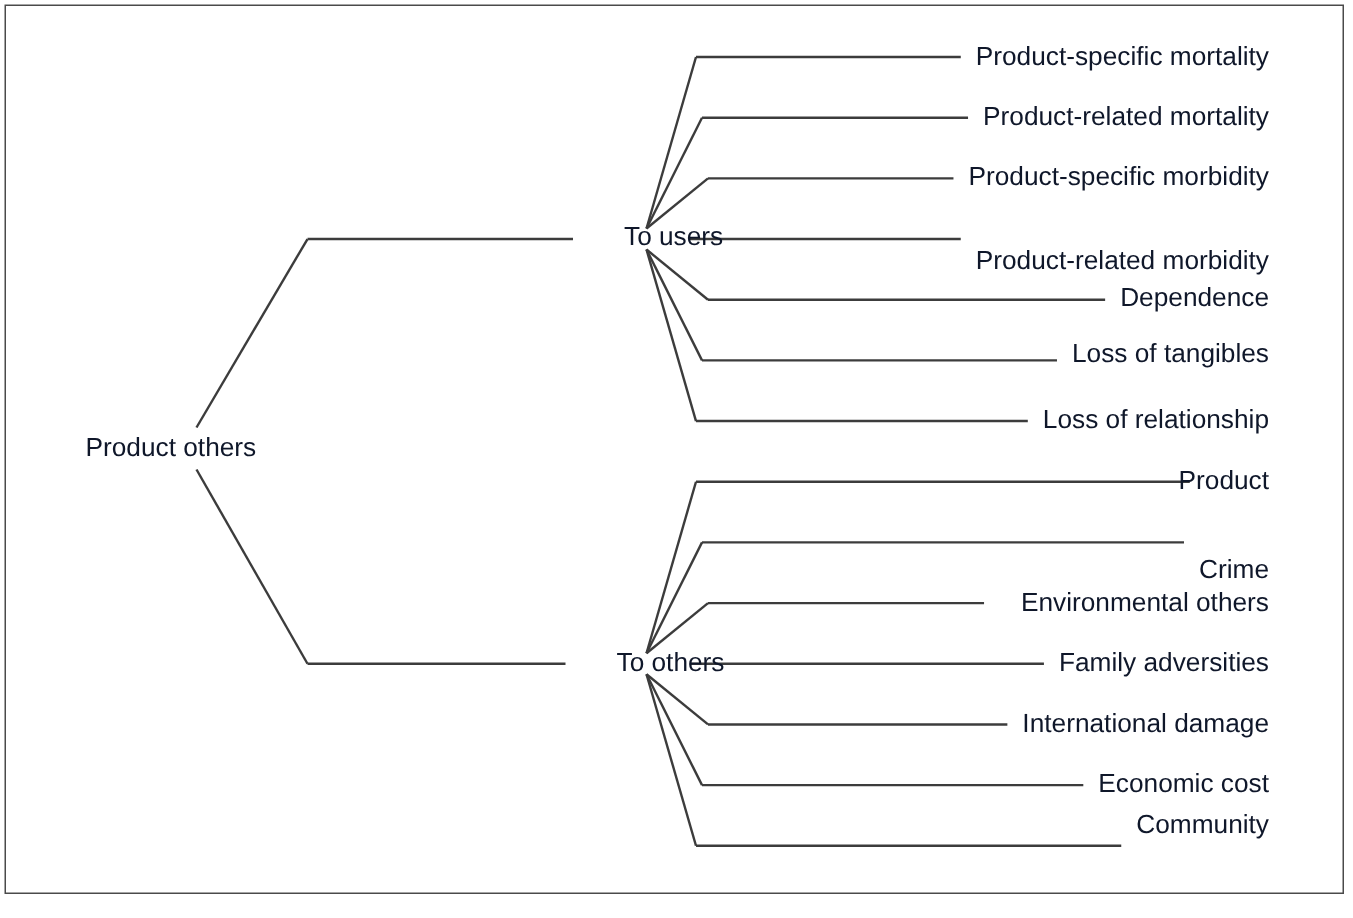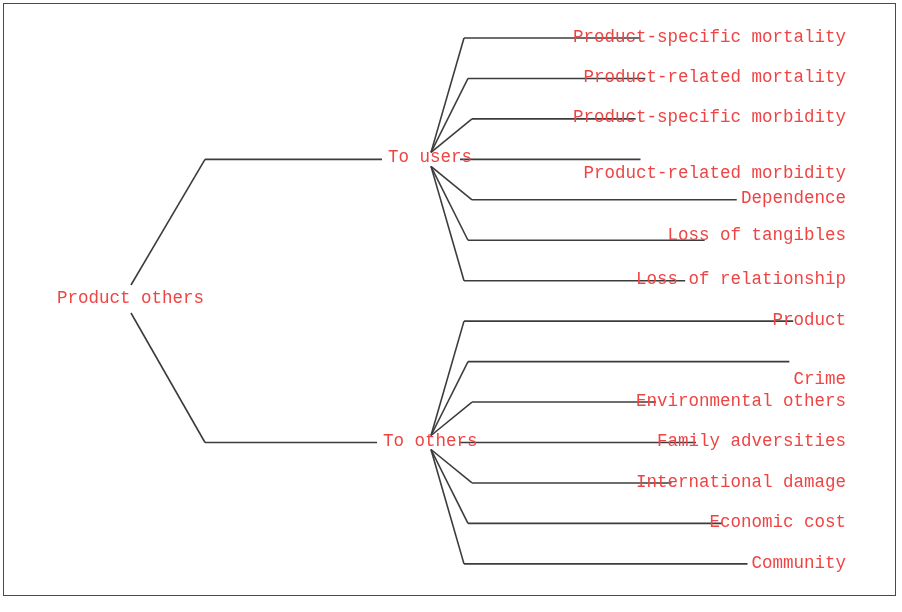--- a/index.html
+++ b/index.html
@@ -31,33 +31,34 @@
   }
   #tree-svg {
     position: absolute;
     left: 0;
     top: 0;
     width: 902px;
     height: 612px;
   }
   .node-label {
     position: absolute;
-    font-family: Liberation Mono, monospace;
+    font-family: Liberation Sans, sans-serif;
     font-size: 17.5px;
-    color: #ef4444;
+    color: #0f172a;
     white-space: nowrap;
     line-height: 1;
   }
   .leaf-label {
     text-align: right;
     transform: translateY(-50%);
   }
   .branch-label {
     text-align: center;
     transform: translateY(-50%);
+    margin-left: 28px;
   }
   .root-label {
     text-align: left;
     transform: translateY(-50%);
   }
 </style>
 </head>
 <body>
 
 <div id="diagram-frame">
@@ -124,16 +125,16 @@
     <div class="node-label leaf-label" style="right:56px; top:380px;">Crime</div>
 
     <div class="node-label leaf-label" style="right:56px; top:402px;">Environmental others</div>
 
     <div class="node-label leaf-label" style="right:56px; top:442px;">Family adversities</div>
 
     <div class="node-label leaf-label" style="right:56px; top:483px;">International damage</div>
 
     <div class="node-label leaf-label" style="right:56px; top:523px;">Economic cost</div>
 
-    <div class="node-label leaf-label" style="right:56px; top:564px;">Community</div>
+    <div class="node-label leaf-label" style="right:56px; top:550px;">Community</div>
 
   </div>
 </div>
 
 </body></html>

